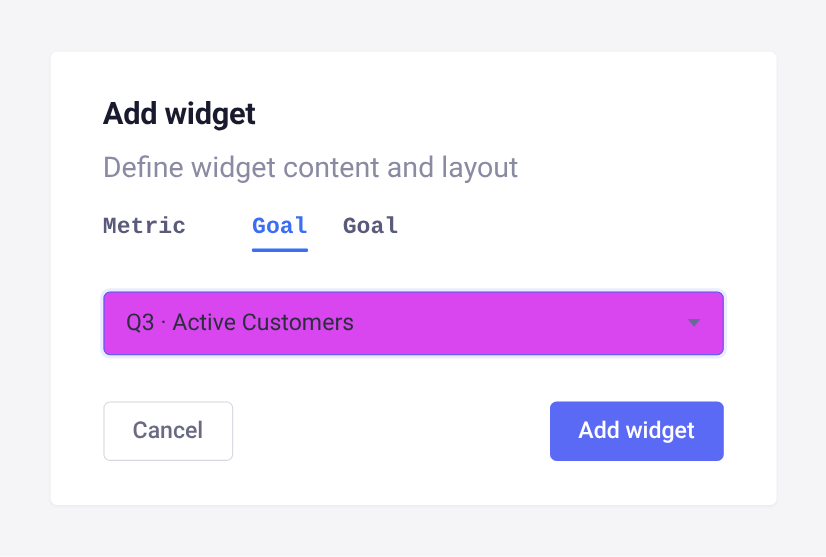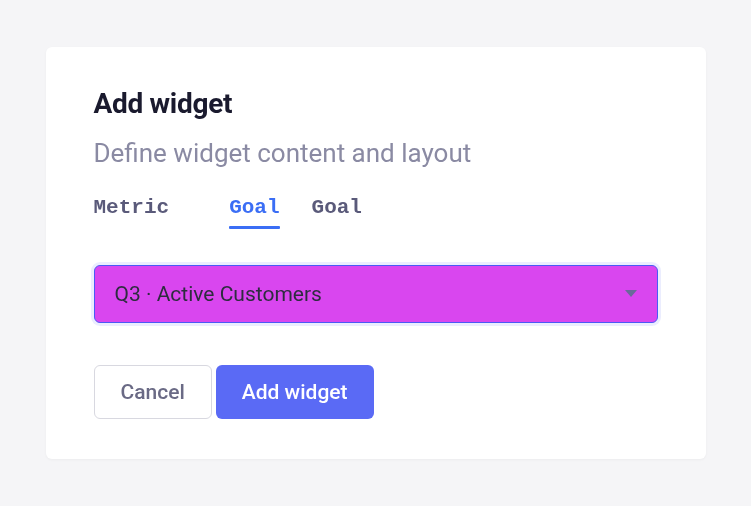--- a/index.html
+++ b/index.html
@@ -88,22 +88,22 @@
       right: 20px;
       top: 50%;
       transform: translateY(-50%);
       pointer-events: none;
     }
     .select-caret svg {
       display: block;
     }
     .actions {
       display: flex;
-      gap: 4px;
-      justify-content: flex-start;
+      gap: 20px;
+      justify-content: space-between;
     }
     .btn {
       font-size: 21px;
       font-weight: 500;
       padding: 14px 26px;
       border-radius: 6px;
       cursor: pointer;
       font-family: inherit;
       border: none;
     }

